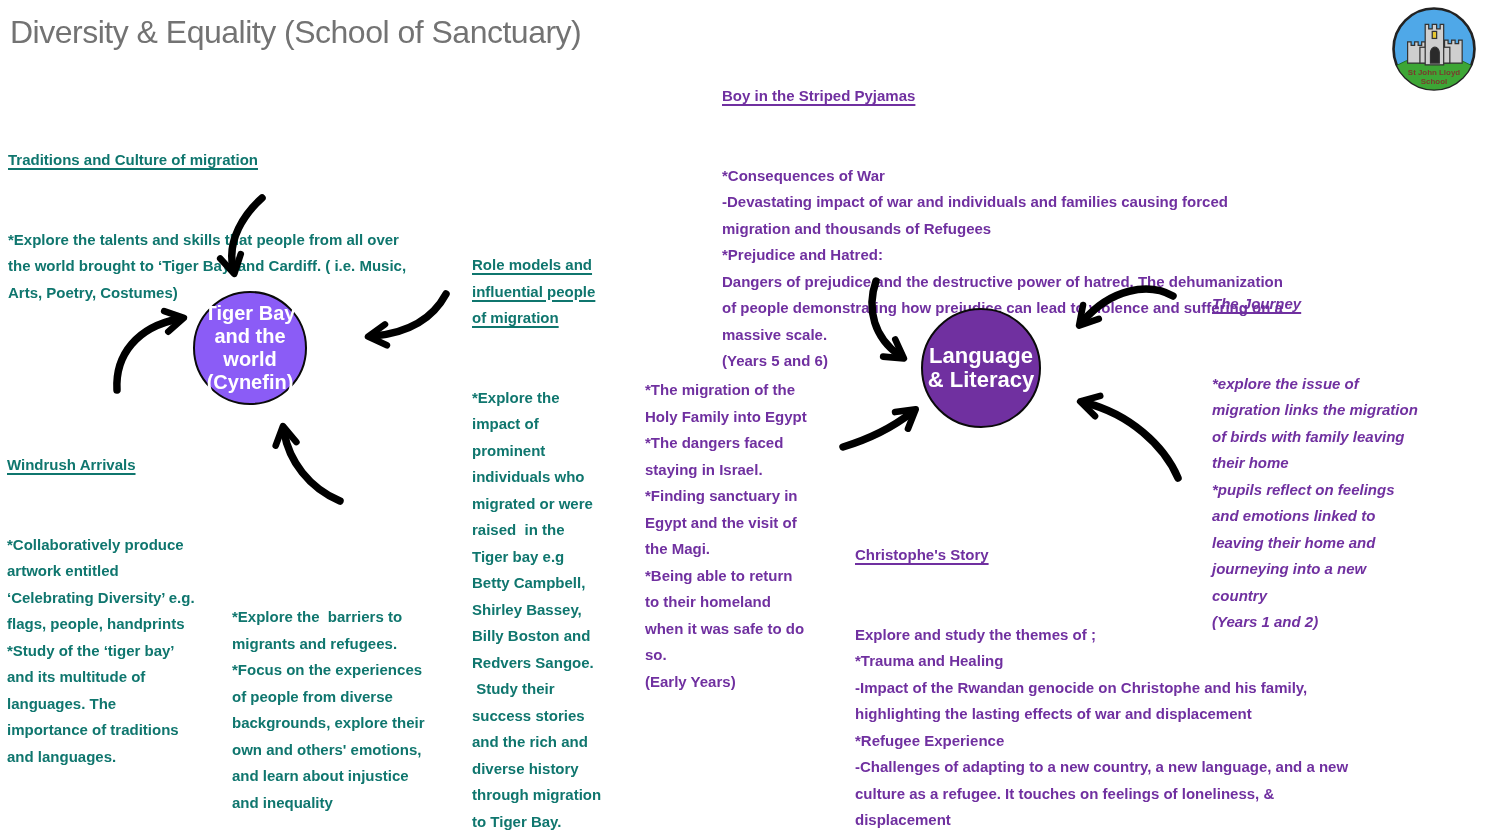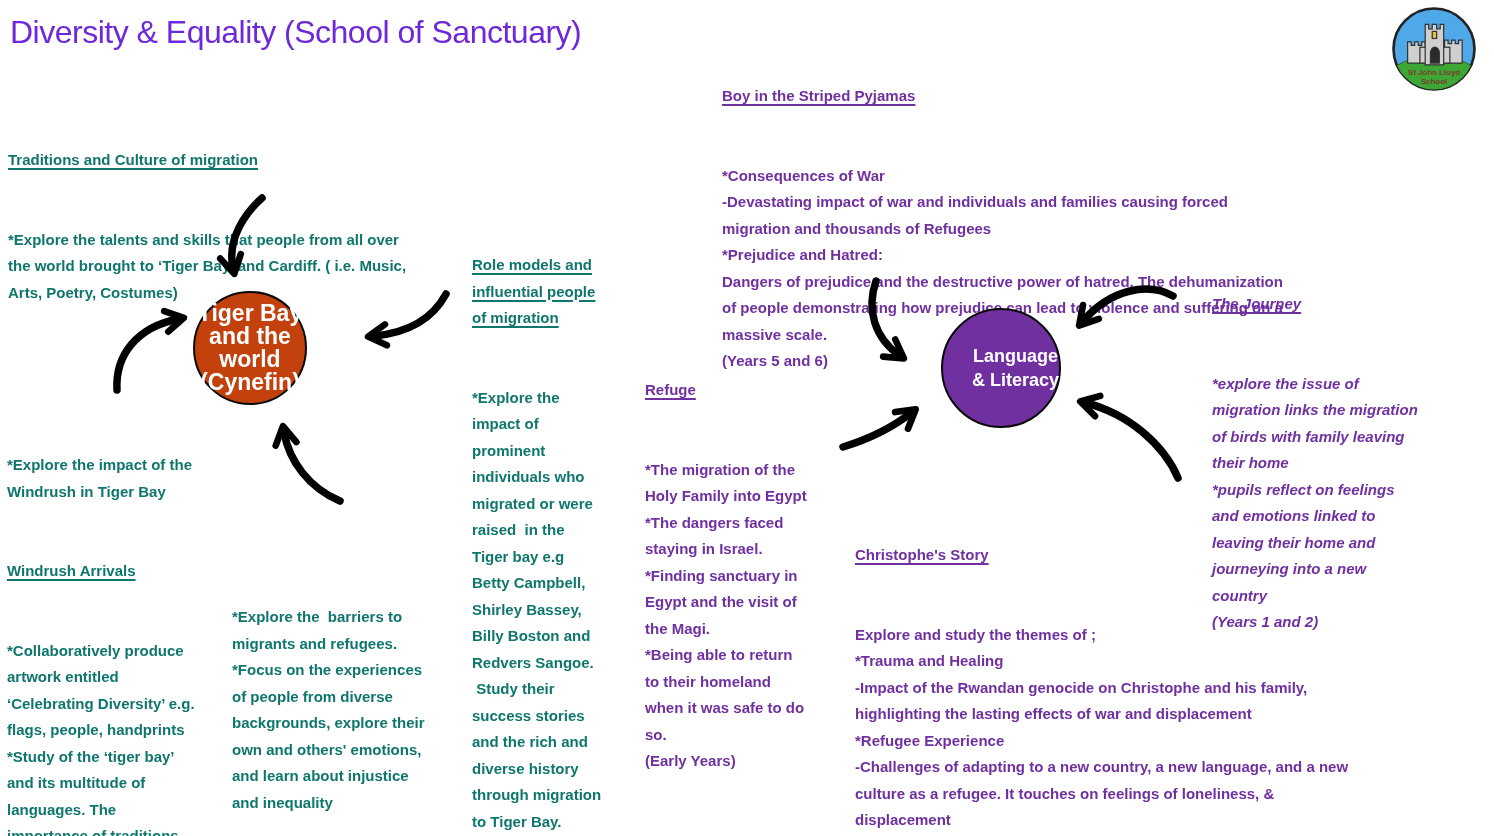--- a/index.html
+++ b/index.html
@@ -1,30 +1,30 @@
 <!DOCTYPE html>
 <html><head>
 <meta charset="utf-8">
 <style>
   html,body{margin:0;padding:0;background:#ffffff;}
   #page{position:relative;width:1494px;height:836px;background:#ffffff;overflow:hidden;
         font-family:"Liberation Sans", sans-serif;}
-  .title{position:absolute;left:10px;top:14px;font-size:32px;font-weight:500;color:#6d28d9;
+  .title{position:absolute;left:10px;top:14px;font-size:32px;font-weight:500;color:#737373;
          letter-spacing:-0.5px;white-space:pre;}
   .tblock{position:absolute;font-weight:bold;font-size:15px;line-height:26.5px;white-space:pre;}
   .blue{color:#0f766e;}
   .purple{color:#7030A0;}
   .hd{text-decoration:underline;text-decoration-thickness:2px;text-underline-offset:3px;}
   .circle{position:absolute;border-radius:50%;border:2.5px solid #0a0a0a;display:flex;
           align-items:center;justify-content:center;text-align:center;color:#ffffff;
           font-weight:bold;white-space:pre;}
-  .circle.c-blue{left:193px;top:291px;width:110px;height:110px;background:#c2410c;
-                 font-size:23px;line-height:23px;}
-  .circle.c-purple{left:941px;top:308px;width:116px;height:116px;background:#7030A0;
-                   font-size:18px;line-height:24px;justify-content:flex-end;}
+  .circle.c-blue{left:193px;top:291px;width:110px;height:110px;background:#8b5cf6;
+                 font-size:20px;line-height:23px;}
+  .circle.c-purple{left:921px;top:308px;width:116px;height:116px;background:#7030A0;
+                   font-size:22px;line-height:24px;}
   #arrow-layer{position:absolute;left:0;top:0;pointer-events:none;}
   .arrow{stroke:#000;stroke-width:7.5;fill:none;stroke-linecap:round;}
   #logo{position:absolute;left:1390px;top:5px;}
 </style>
 </head>
 <body>
 
 <div id="page">
 
   <div class="title">Diversity &amp; Equality (School of Sanctuary)</div>
@@ -55,22 +55,20 @@
 success stories
 and the rich and
 diverse history
 through migration
 to Tiger Bay.
 Influence on
 future generations</div>
   </div>
 
   <div class="tblock blue" style="left:7px;top:399px;">
-    <div>*Explore the impact of the
-Windrush in Tiger Bay</div>
     <div class="hd">Windrush Arrivals</div>
     <div>*Collaboratively produce
 artwork entitled
 ‘Celebrating Diversity’ e.g.
 flags, people, handprints
 *Study of the ‘tiger bay’
 and its multitude of
 languages. The
 importance of traditions
 and languages.</div>
@@ -93,21 +91,20 @@
 -Devastating impact of war and individuals and families causing forced
 migration and thousands of Refugees
 *Prejudice and Hatred:
 Dangers of prejudice and the destructive power of hatred. The dehumanization
 of people demonstrating how prejudice can lead to violence and suffering on a
 massive scale.
 (Years 5 and 6)</div>
   </div>
 
   <div class="tblock purple" style="left:645px;top:324px;">
-    <div class="hd">Refuge</div>
     <div>*The migration of the
 Holy Family into Egypt
 *The dangers faced
 staying in Israel.
 *Finding sanctuary in
 Egypt and the visit of
 the Magi.
 *Being able to return
 to their homeland
 when it was safe to do

